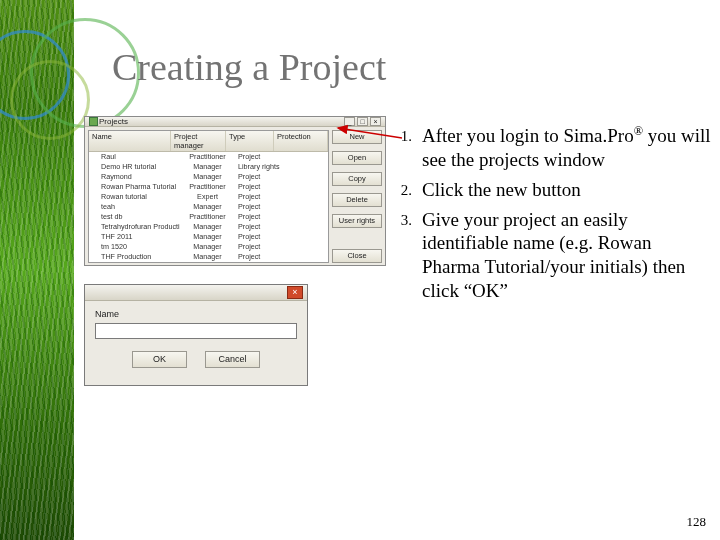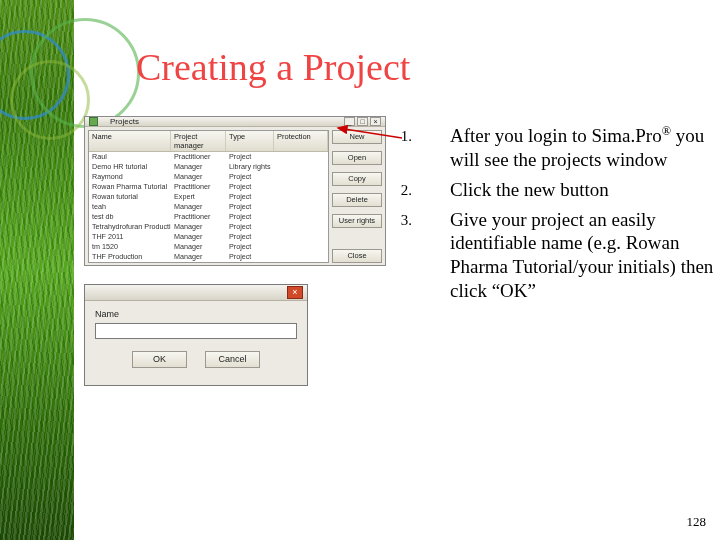--- a/index.html
+++ b/index.html
@@ -23,52 +23,52 @@
   }
 
   
   .arc { position: absolute; border-radius: 50%; border: 3px solid; background: transparent; }
   .arc1 { left: -20px; top: 30px; width: 90px; height: 90px; border-color: #2f8cd6; opacity: 0.7; }
   .arc2 { left: 30px; top: 18px; width: 110px; height: 110px; border-color: #57b24e; opacity: 0.6; }
   .arc3 { left: 10px; top: 60px; width: 80px; height: 80px; border-color: #8db83a; opacity: 0.5; }
 
   .title {
     position: absolute; left: 112px; top: 45px;
-    font-size: 38px; color: #ef4444; font-family: "Times New Roman", serif; margin-left: 24px;
+    font-size: 38px; color: #737373; font-family: "Times New Roman", serif;
   }
 
   
   .projects-window {
     position: absolute; left: 84px; top: 116px; width: 302px; height: 150px;
     background: #eceae3; border: 1px solid #8a8a8a;
     font-family: Tahoma, Arial, sans-serif; font-size: 8px; color: #222;
     display: flex; flex-direction: column;
   }
   .titlebar {
     display: flex; align-items: center; height: 14px;
     background: linear-gradient(#f4f3ee, #d8d5c8);
-    border-bottom: 1px solid #b5b2a3; padding: 0 4px; gap: 12px;
+    border-bottom: 1px solid #b5b2a3; padding: 0 4px; gap: 1px;
   }
   .titlebar .sys { width: 9px; height: 9px; background: #6aa84f; border: 1px solid #3c763d; }
   .titlebar .ttl { flex: 1; font-size: 8px; }
   .win-btns { display: flex; gap: 2px; }
   .win-btn { width: 11px; height: 9px; background: #efeee8; border: 1px solid #9a9890; font-size: 7px; line-height: 7px; text-align: center; }
 
   .projects-body { flex: 1; display: flex; padding: 3px; gap: 3px; }
   .projects-list {
     flex: 1; background: #fff; border: 1px solid #9a9a9a;
     display: flex; flex-direction: column; overflow: hidden;
   }
   .cols { display: flex; background: linear-gradient(#f7f6f0,#e0ddcf); border-bottom: 1px solid #bdbaa9; }
   .col { padding: 1px 3px; border-right: 1px solid #cfccbb; font-size: 7.5px; }
   .c1 { width: 82px; } .c2 { width: 55px; } .c3 { width: 48px; } .c4 { flex: 1; }
   .rows { flex: 1; overflow: hidden; }
-  .row { display: flex; padding: 0 0; font-size: 7.2px; line-height: 10px; color: #333; }
+  .row { display: flex; padding: 0 0; font-size: 7.2px; line-height: 10px; color: #333; margin-left: 9px; }
   .row span { overflow: hidden; white-space: nowrap; text-overflow: clip; padding: 0 3px; }
-  .row .c1 { width: 82px; } .row .c2 { width: 55px; } .row .c3 { width: 48px; } .row .c4 { flex: 1; }
+  .row .c1 { width: 82px; } .row .c2 { width: 55px; text-align: center; } .row .c3 { width: 48px; } .row .c4 { flex: 1; }
 
   .side-btns { width: 50px; display: flex; flex-direction: column; gap: 7px; }
   .side-btns .spacer { flex: 1; }
   .btn {
     height: 14px; background: linear-gradient(#f7f6f0,#e3e0d2);
     border: 1px solid #9a9890; font-size: 7.5px; text-align: center; line-height: 12px;
     color: #222;
   }
 
   
@@ -86,21 +86,21 @@
   .np-btns .btn { width: 55px; height: 17px; font-size: 9px; line-height: 15px; }
 
   
   .instr {
     position: absolute; left: 396px; top: 124px; width: 318px;
     font-size: 19px; line-height: 1.25; color: #000;
   }
   .instr ol { list-style: none; }
   .instr li { display: flex; margin-bottom: 6px; }
   .instr .num { width: 26px; flex-shrink: 0; font-size: 15px; padding-top: 3px; text-align: right; padding-right: 10px; }
-  .instr .txt { flex: 1; margin-left: 28px; }
+  .instr .txt { flex: 1; }
   .sup { font-size: 0.65em; vertical-align: super; }
 
   
   .arrow { position: absolute; pointer-events: none; }
 
   .pagenum {
     position: absolute; right: 14px; bottom: 10px; font-size: 13px; color: #000;
   }
 </style>
 </head>

